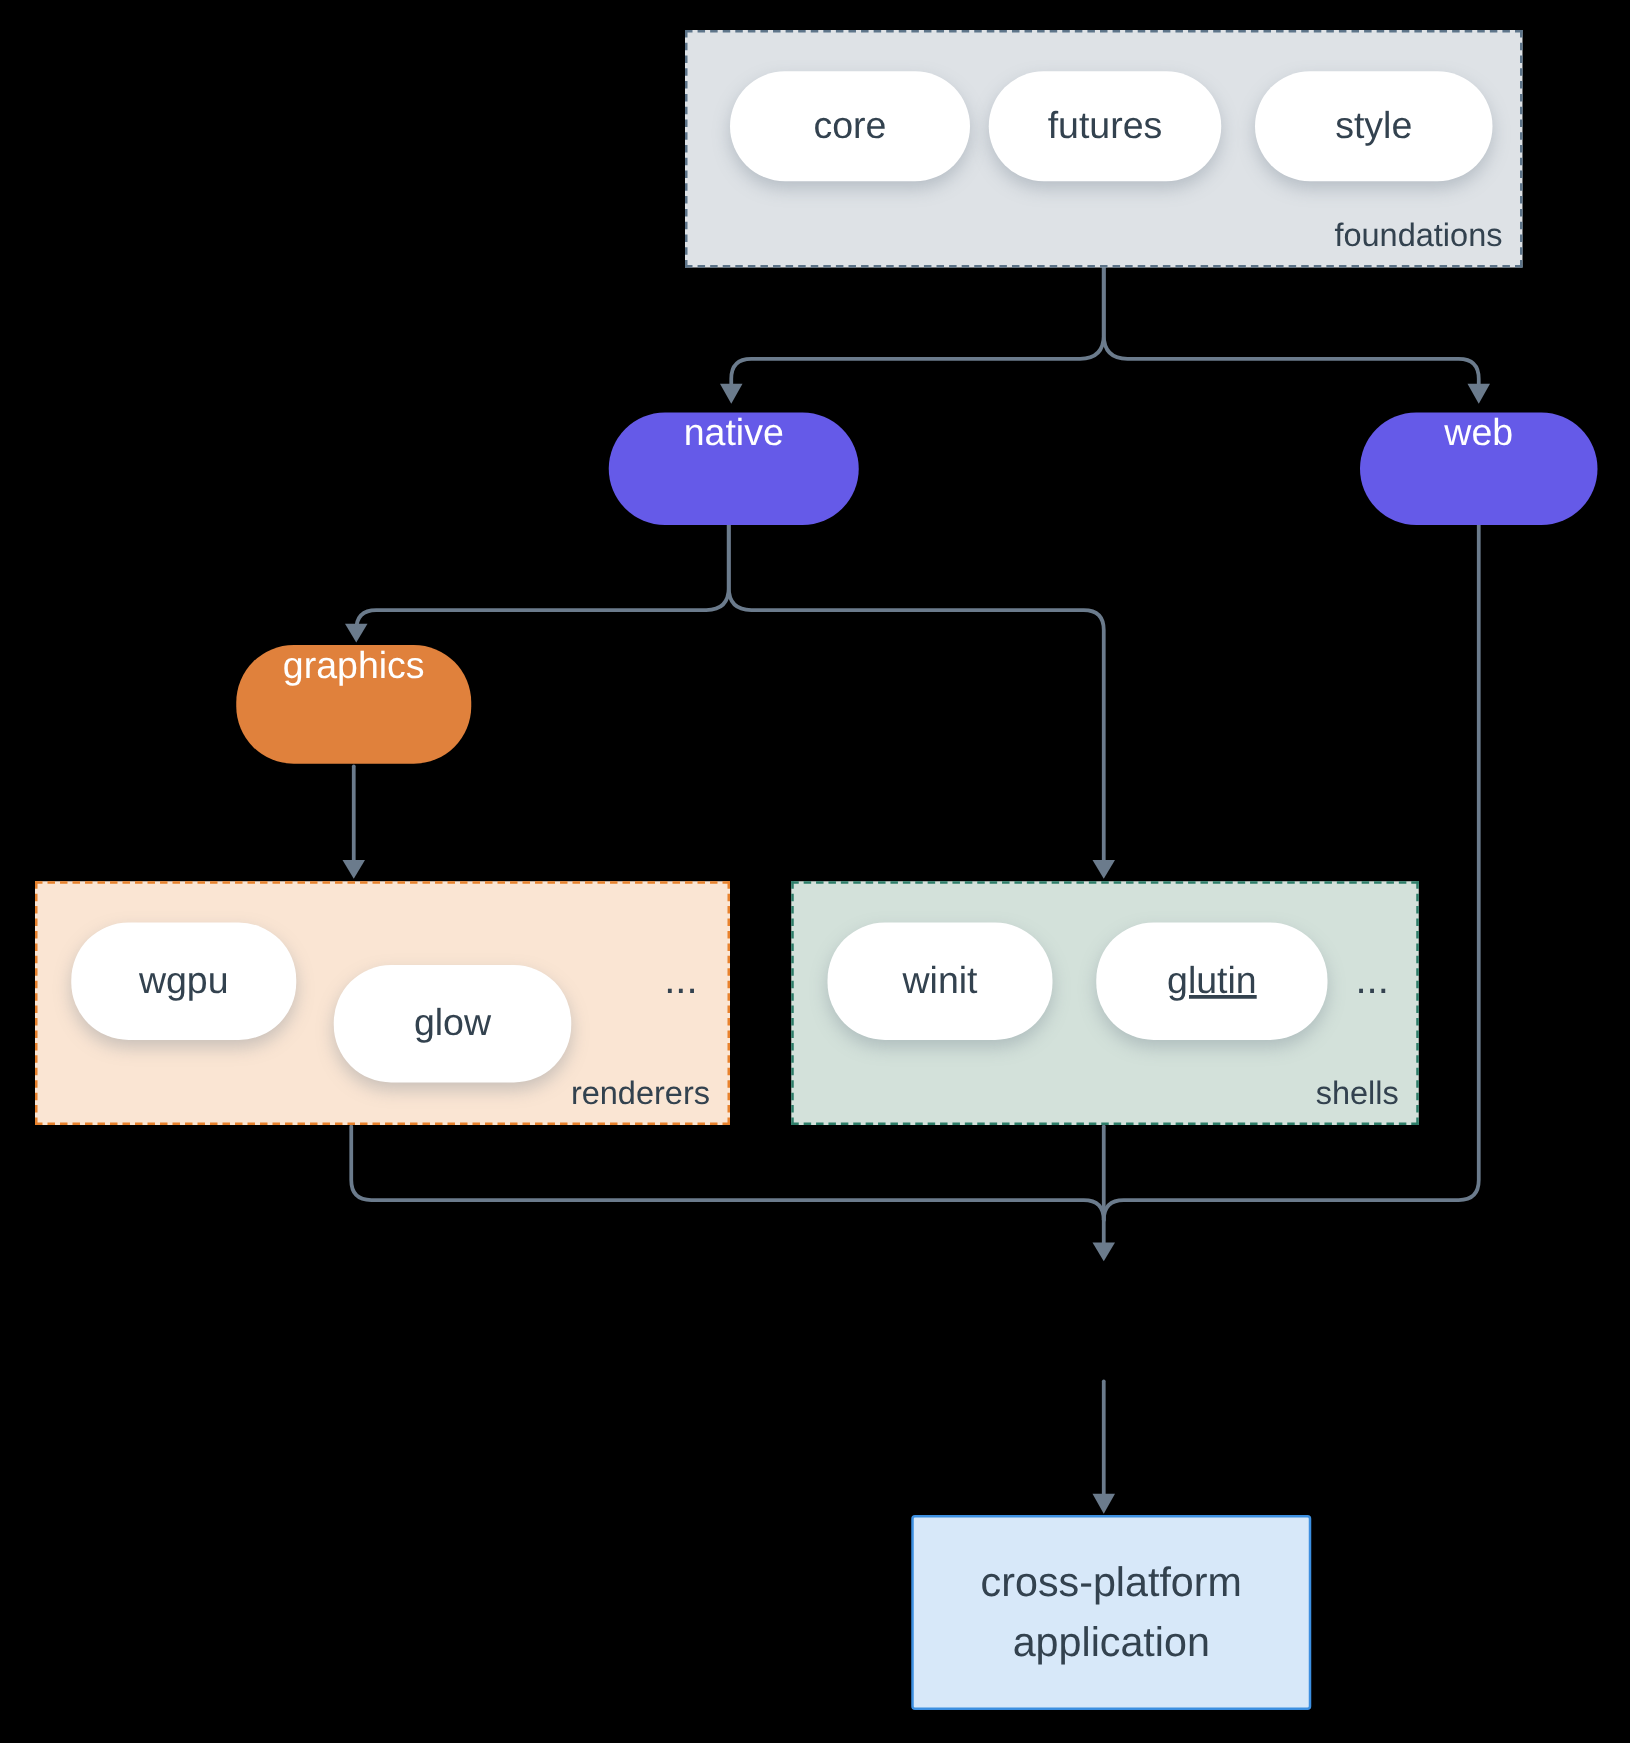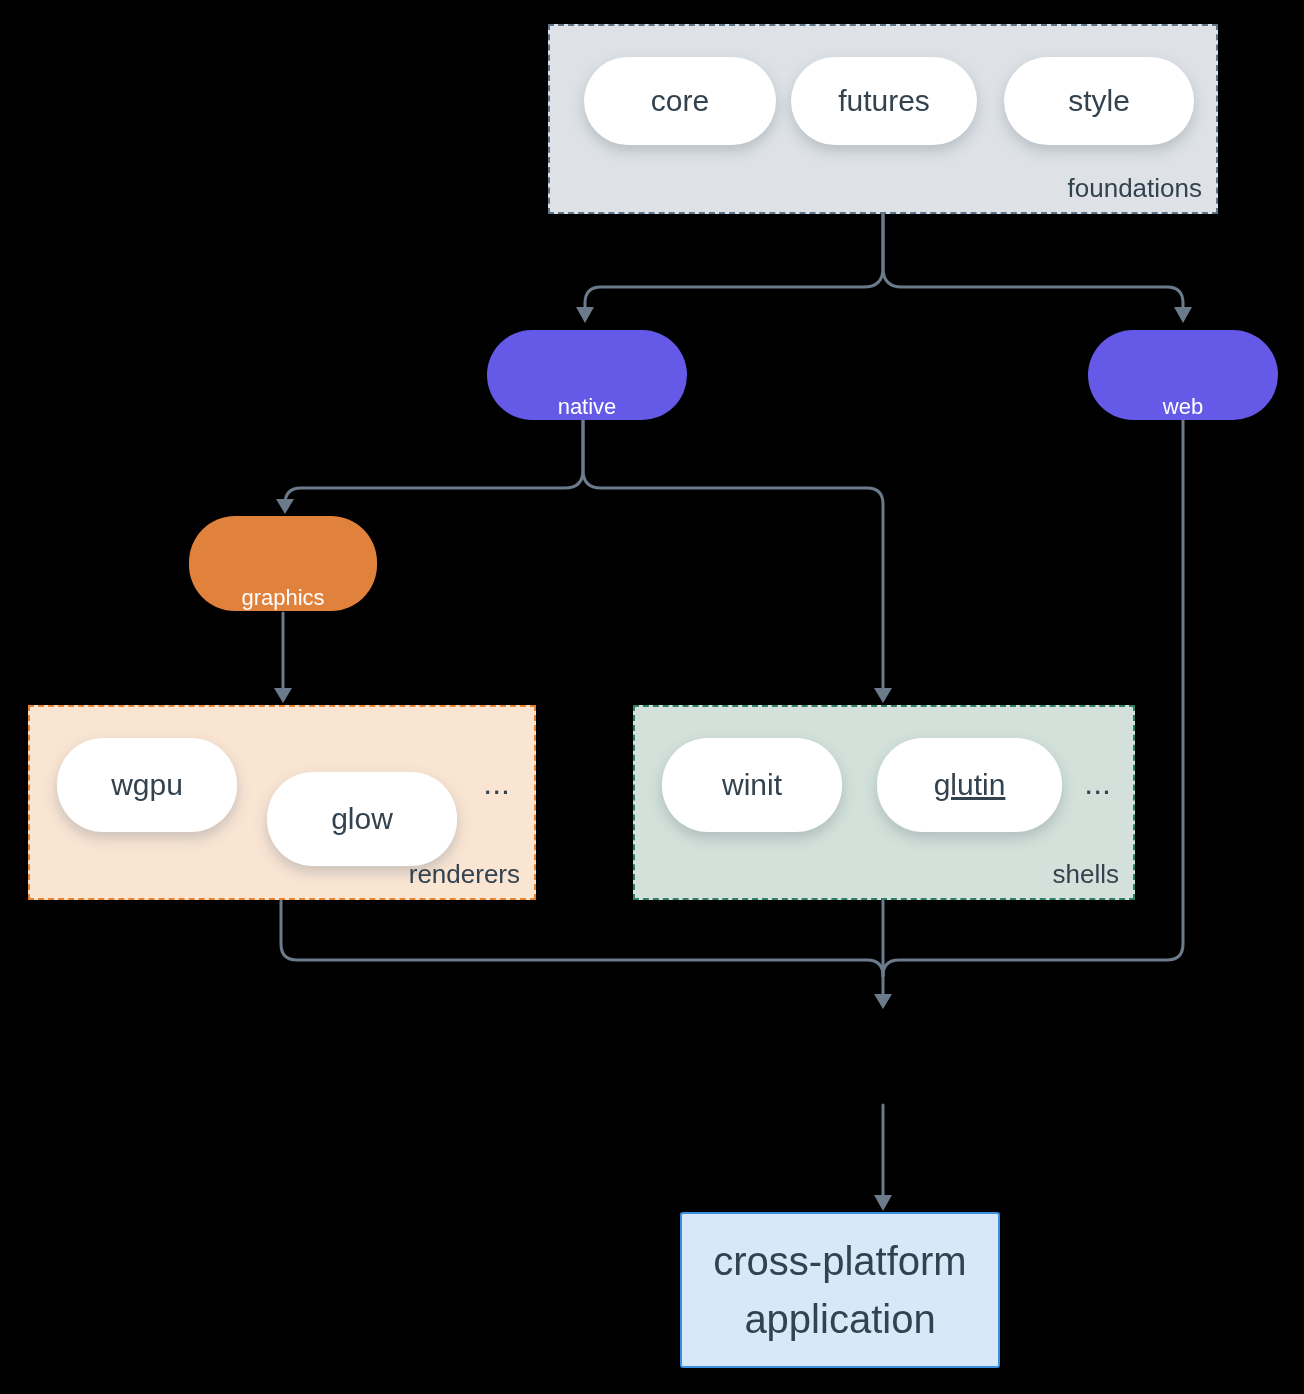--- a/index.html
+++ b/index.html
@@ -24,21 +24,21 @@
   .group {
     position: absolute;
     box-sizing: border-box;
   }
   .group-foundations {
     left: 548px; top: 24px; width: 670px; height: 190px;
     background: #dee2e6;
     border: 2px dashed #5d7489;
   }
   .group-renderers {
-    left: 28px; top: 705px; width: 508px; height: 195px;
+    left: 28px; top: 705px; width: 556px; height: 195px;
     background: #fae5d3;
     border: 2px dashed #e8822d;
   }
   .group-shells {
     left: 633px; top: 705px; width: 502px; height: 195px;
     background: #d3e1da;
     border: 2px dashed #2e7e69;
   }
   .group-label {
     position: absolute;
@@ -73,43 +73,43 @@
   .pill-glow { left: 237px; top: 31px; width: 190px; height: 94px; margin-top: 34px; }
   .ellipsis-renderers { right: 24px; top: 58px; }
   
   .pill-winit  { left: 27px;  top: 31px; width: 180px; height: 94px; }
   .pill-glutin { left: 242px; top: 31px; width: 185px; height: 94px; text-decoration: underline; }
   .ellipsis-shells { right: 22px; top: 58px; }
   
   .node {
     position: absolute;
     display: flex;
-    align-items: flex-end;
+    align-items: flex-start;
     justify-content: center;
     color: #ffffff;
-    font-size: 22px;
+    font-size: 30px;
     border-radius: 46px;
   }
   .node-native   { left: 487px;  top: 330px;  width: 200px; height: 90px; background: #655ae8; }
   .node-web      { left: 1088px; top: 330px;  width: 190px; height: 90px; background: #655ae8; }
   .node-graphics { left: 189px;  top: 516px;  width: 188px; height: 95px; background: #e0813c; }
   .node-iced     { left: 790px;  top: 1010px; width: 186px; height: 94px; background: #2e8ad8; }
   
   .app-box {
     position: absolute;
-    left: 680px; top: 1212px; width: 320px; height: 156px;
+    left: 729px; top: 1212px; width: 320px; height: 156px;
     box-sizing: border-box;
     background: #d7e8f9;
     border: 2px solid #3c8fe0;
     border-radius: 3px;
     display: flex;
     align-items: center;
     justify-content: center;
     text-align: center;
-    font-size: 40px;
+    font-size: 33px;
     line-height: 1.45;
     color: #33424f;
   }
   .app-box .app-text { width: 260px; }
 </style>
 </head>
 <body>
 
 <div class="canvas">
 

